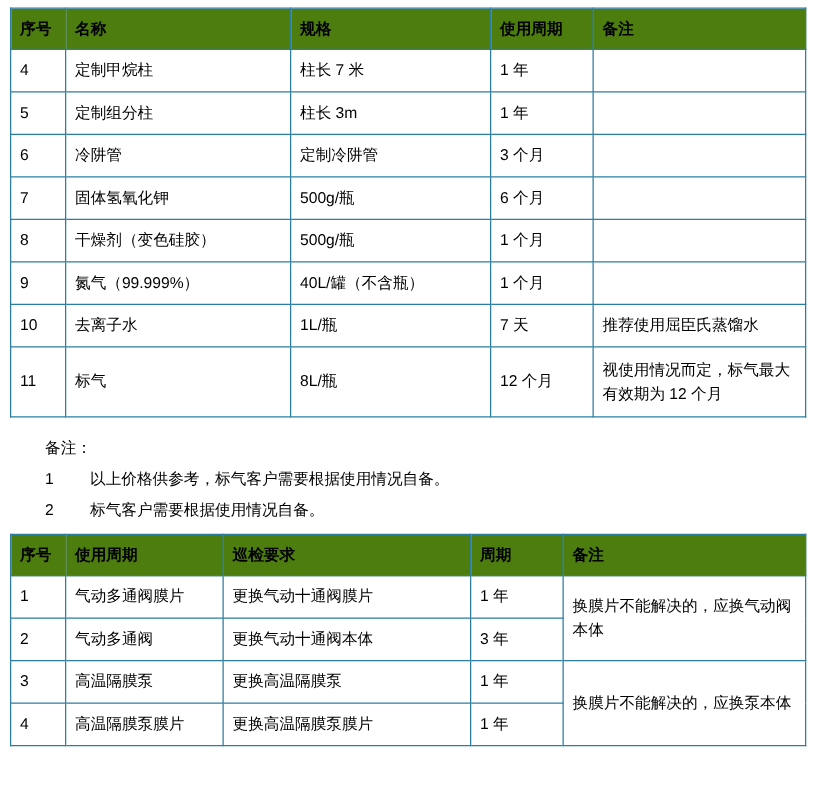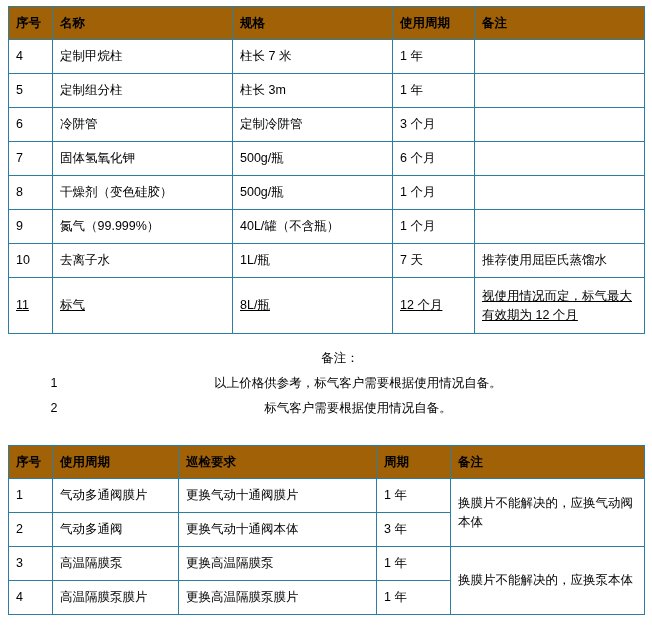--- a/index.html
+++ b/index.html
@@ -29,43 +29,42 @@
     border: 1px solid #2b7ea1;
     padding: 6px 7px;
     font-size: 12.5px;
     line-height: 1.5;
     vertical-align: middle;
     text-align: left;
     font-weight: normal;
     color: #000;
   }
   table.doc-table thead th {
-    background: #a16207;
+    background: #4d7c0f;
     color: #000000;
     font-weight: bold;
     height: 22px;
     padding-top: 5px;
     padding-bottom: 5px;
   }
   
   .t1 col.c0 { width: 44px; }
   .t1 col.c1 { width: 180px; }
   .t1 col.c2 { width: 160px; }
   .t1 col.c3 { width: 82px; }
   .t1 col.c4 { width: 170px; }
 
   .t1 tbody tr { height: 34px; }
-  .t1 tbody tr.tall { height: 56px; text-decoration: underline; }
+  .t1 tbody tr.tall { height: 56px; }
 
   
   .notes {
-    margin: 12px 0 24px 0;
+    margin: 12px 0 6px 0;
     font-size: 12.5px;
     line-height: 2.0;
-    text-align: center;
   }
   .notes .notes-title {
     margin-left: 28px;
   }
   .notes .note-row {
     display: flex;
     margin-left: 28px;
   }
   .notes .note-num {
     width: 36px;

